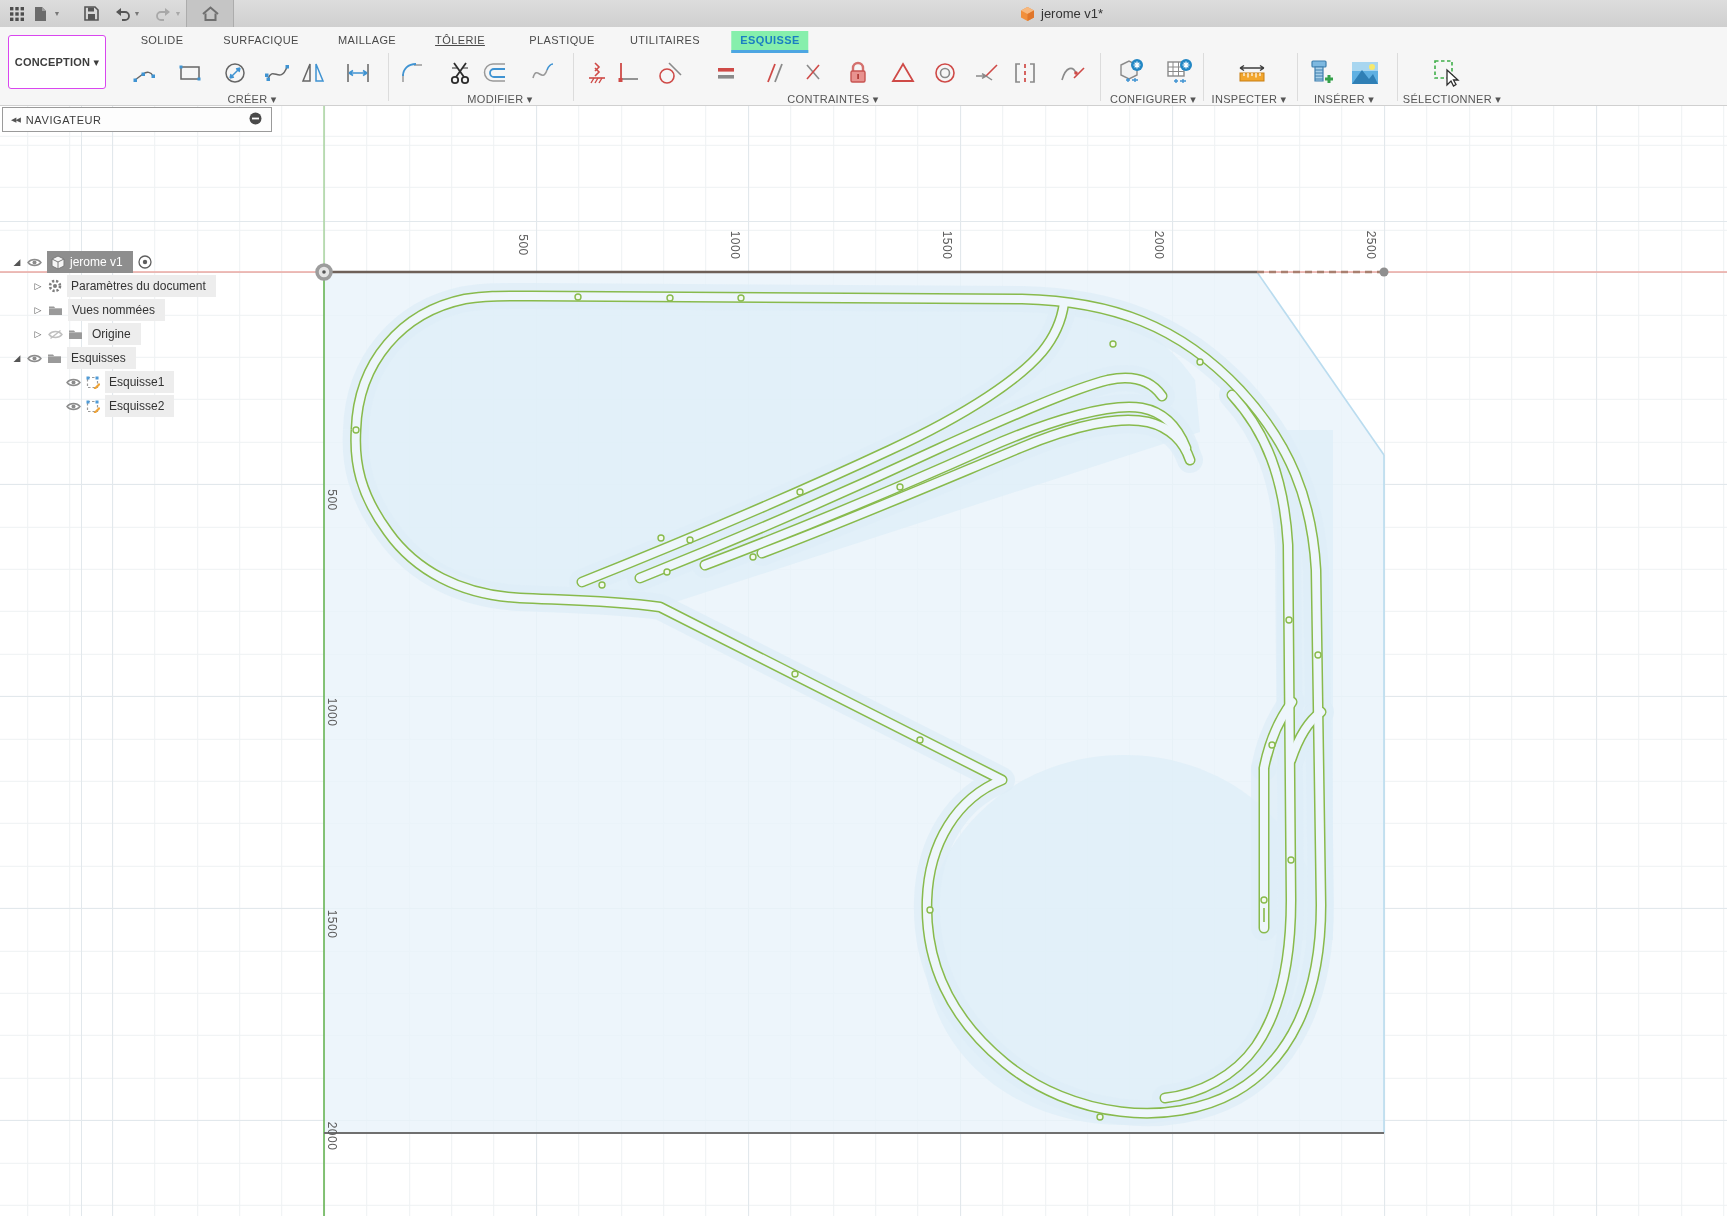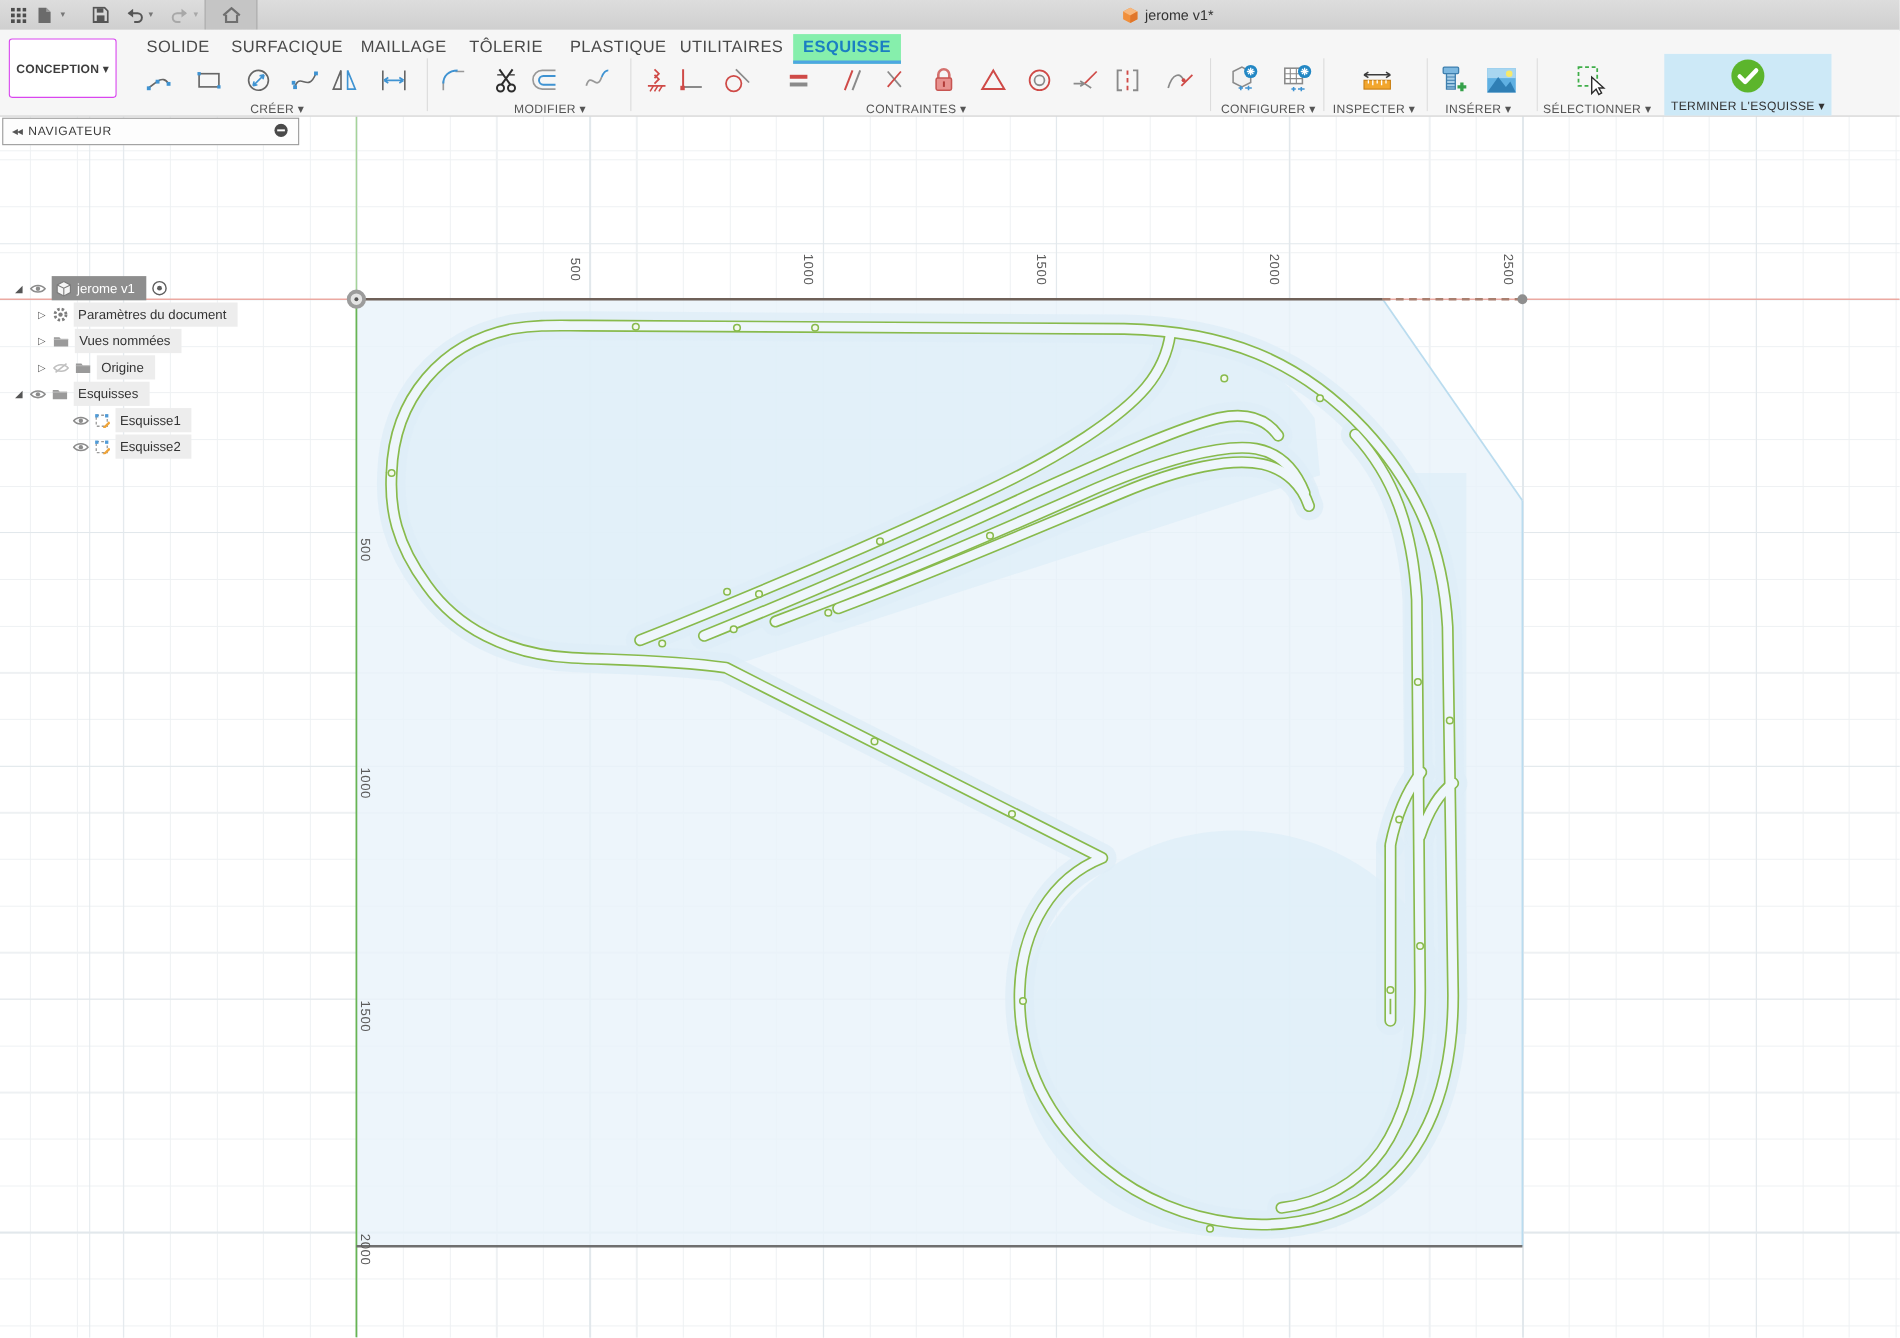--- a/index.html
+++ b/index.html
@@ -16,21 +16,21 @@
   #home-tab{position:absolute;left:186px;top:0;width:46px;height:27px;background:#c5c5c5;
     border-left:1px solid #acacac;border-right:1px solid #acacac;display:flex;align-items:center;justify-content:center;}
   #doc-title{position:absolute;left:1020px;top:0;height:27px;display:flex;align-items:center;gap:6px;
     font-size:13px;color:#333;}
   
   #ribbon{position:absolute;left:0;top:27px;width:1727px;height:78px;background:#f6f6f6;
     border-bottom:1px solid #d0d0d0;z-index:40;}
   #workspace-btn{position:absolute;left:8px;top:8px;width:96px;height:52px;background:#fff;
     border:1px solid #d946ef;border-radius:3px;display:flex;align-items:center;justify-content:center;
     font-size:11px;font-weight:bold;color:#3d3d3d;letter-spacing:.2px;cursor:default;}
-  .tab{position:absolute;top:4px;transform:translateX(-50%);font-size:15px;color:#4a4a4a;
+  .tab{position:absolute;top:4px;transform:translateX(-50%);font-size:11px;color:#4a4a4a;
     letter-spacing:.4px;padding:3px 9px 4px;white-space:nowrap;cursor:default;}
   .tab.active{color:#1b7fc2;background:#86efac;border-bottom:3px solid #4da6e2;font-weight:bold;}
   .tool{position:absolute;top:28px;width:36px;height:36px;transform:translateX(-50%);
     display:flex;align-items:center;justify-content:center;border-radius:2px;}
   .glabel{position:absolute;top:66px;transform:translateX(-50%);font-size:11px;color:#555;
     white-space:nowrap;letter-spacing:.3px;}
   .gsep{position:absolute;top:26px;height:48px;width:1px;background:#dcdcdc;}
   #finish-btn{position:absolute;left:1513px;top:22px;width:152px;height:56px;background:#cde9f7;
     display:flex;flex-direction:column;align-items:center;justify-content:flex-start;cursor:default;}
   #finish-btn .glabel{position:static;transform:none;margin-top:4px;color:#333;}
@@ -120,21 +120,21 @@
     <span>jerome v1*</span>
   </div>
 </div>
 
 <div id="ribbon">
   <div id="workspace-btn">CONCEPTION ▾</div>
   <div id="tabs">
       <span class="tab" style="left: 162px;">SOLIDE</span>
       <span class="tab" style="left: 261px;">SURFACIQUE</span>
       <span class="tab" style="left: 367px;">MAILLAGE</span>
-      <span class="tab" style="left: 460px;">TÔLERIE</span>
+      <span class="tab" style="left: 460px; text-decoration: underline;">TÔLERIE</span>
       <span class="tab" style="left: 562px;">PLASTIQUE</span>
       <span class="tab" style="left: 665px;">UTILITAIRES</span>
       <span class="tab active" style="left: 770px;">ESQUISSE</span>
     </div>
   <div id="group-labels">
       <span class="glabel" style="left: 252px;">CRÉER ▾</span>
       <span class="glabel" style="left: 500px;">MODIFIER ▾</span>
       <span class="glabel" style="left: 833px;">CONTRAINTES ▾</span>
       <span class="glabel" style="left: 1153px;">CONFIGURER ▾</span>
       <span class="glabel" style="left: 1249px;">INSPECTER ▾</span>
@@ -340,27 +340,20 @@
       </svg>
     </div>
 
   <div class="tool" style="left:1447px">
     <svg width="30" height="30">
         <rect x="3" y="3" width="17" height="17" fill="none" stroke="#3fae49" stroke-width="1.6" stroke-dasharray="3.5 2.5"></rect>
         <path d="M15,12 L15,27 L19,23 L21.5,28 L24,26.5 L21.5,22 L26,22 Z" fill="#fff" stroke="#2d2d2d" stroke-width="1.3"></path>
       </svg>
     </div>
 
-  <div id="finish-btn">
-    <svg width="34" height="34" style="margin-top:3px">
-        <circle cx="17" cy="17" r="15" fill="#5cb52c"></circle>
-        <path d="M9.5,17.5 L14.5,22.5 L24.5,12" fill="none" stroke="#fff" stroke-width="4" stroke-linecap="round" stroke-linejoin="round"></path>
-      </svg>
-    <div class="glabel">TERMINER L'ESQUISSE ▾</div>
-  </div>
 </div>
 
 <div id="canvas"></div>
 <svg id="sketch-svg">
     <path d="M324,272 L1257,272 L1384,455 L1384,1133 L324,1133 Z" fill="#e9f3fa" fill-opacity="0.8" stroke="none"></path>
     <path d="M356,430 C354,360 400,310 465,298 L1050,299 C1110,302 1160,330 1195,380 L1200,432 L660,607 C560,607 460,595 388,532 C362,492 356,462 356,430 Z" fill="#dfeef8" fill-opacity="0.85" stroke="none"></path>
     <path d="M1124,755 C1235,755 1324,838 1324,945 C1324,1052 1235,1125 1124,1125 C1013,1125 924,1052 924,945 C924,838 1013,755 1124,755 Z" fill="#dfeef8" fill-opacity="0.85" stroke="none"></path>
     <path d="M1277,430 L1333,430 L1333,940 L1277,940 Z" fill="#dfeef8" fill-opacity="0.85" stroke="none"></path>
     <path d="M532,296 L1022,299 C1112,301 1180,326 1240,390 C1290,444 1312,500 1316,570 L1321,905 C1321,1000 1288,1062 1235,1092 C1170,1128 1072,1118 1005,1063 C950,1018 925,962 927,900 C929,843 957,798 1002,780 L660,607 C610,600 560,600 520,598 C460,595 415,570 388,532 C360,494 354,462 356,430 C358,362 402,312 465,299 C490,295 505,296 532,296 Z" fill="none" stroke="#dfeef8" stroke-width="26" stroke-linecap="round" stroke-linejoin="round" stroke-opacity="0.8"></path>
     <path d="M1232,395 C1266,432 1284,478 1288,545 L1291,900 C1291,955 1282,1008 1256,1046 C1235,1076 1200,1094 1165,1098" fill="none" stroke="#dfeef8" stroke-width="26" stroke-linecap="round" stroke-linejoin="round" stroke-opacity="0.8"></path>

